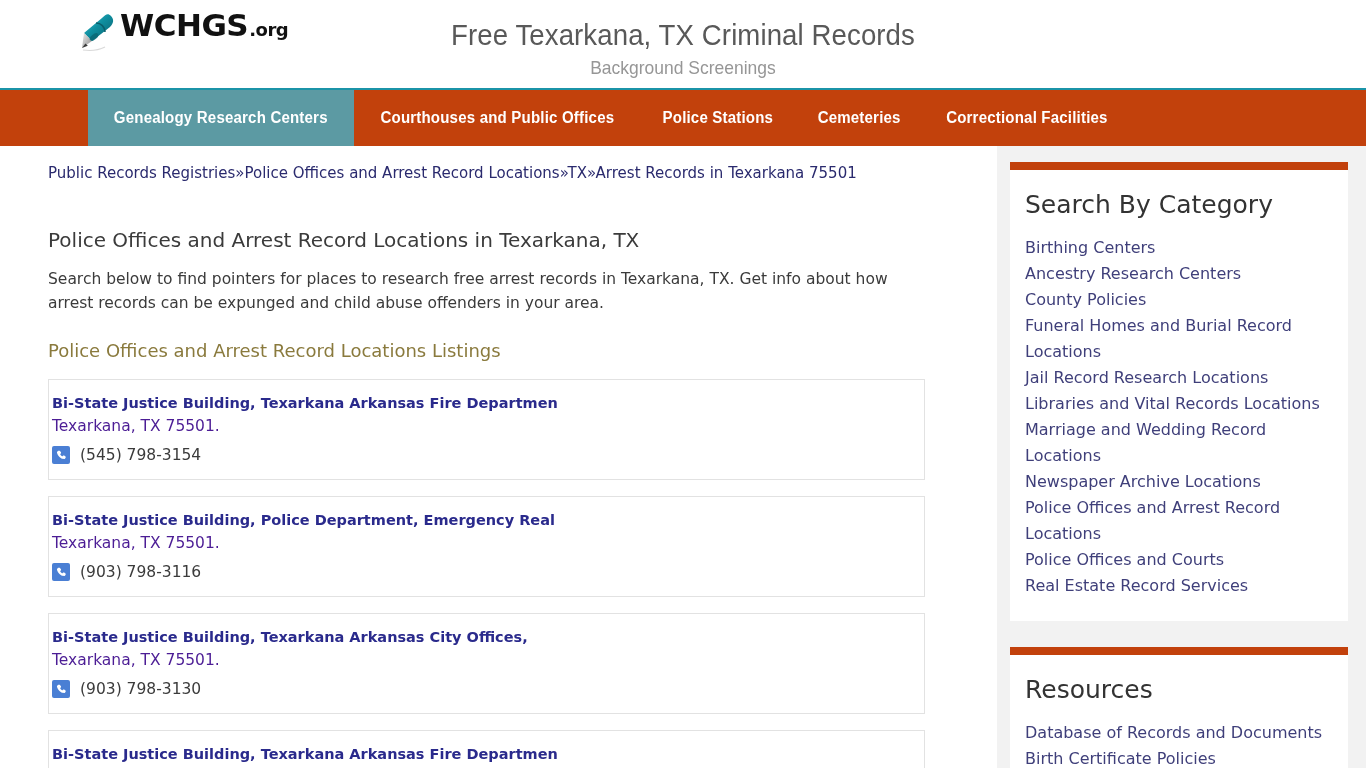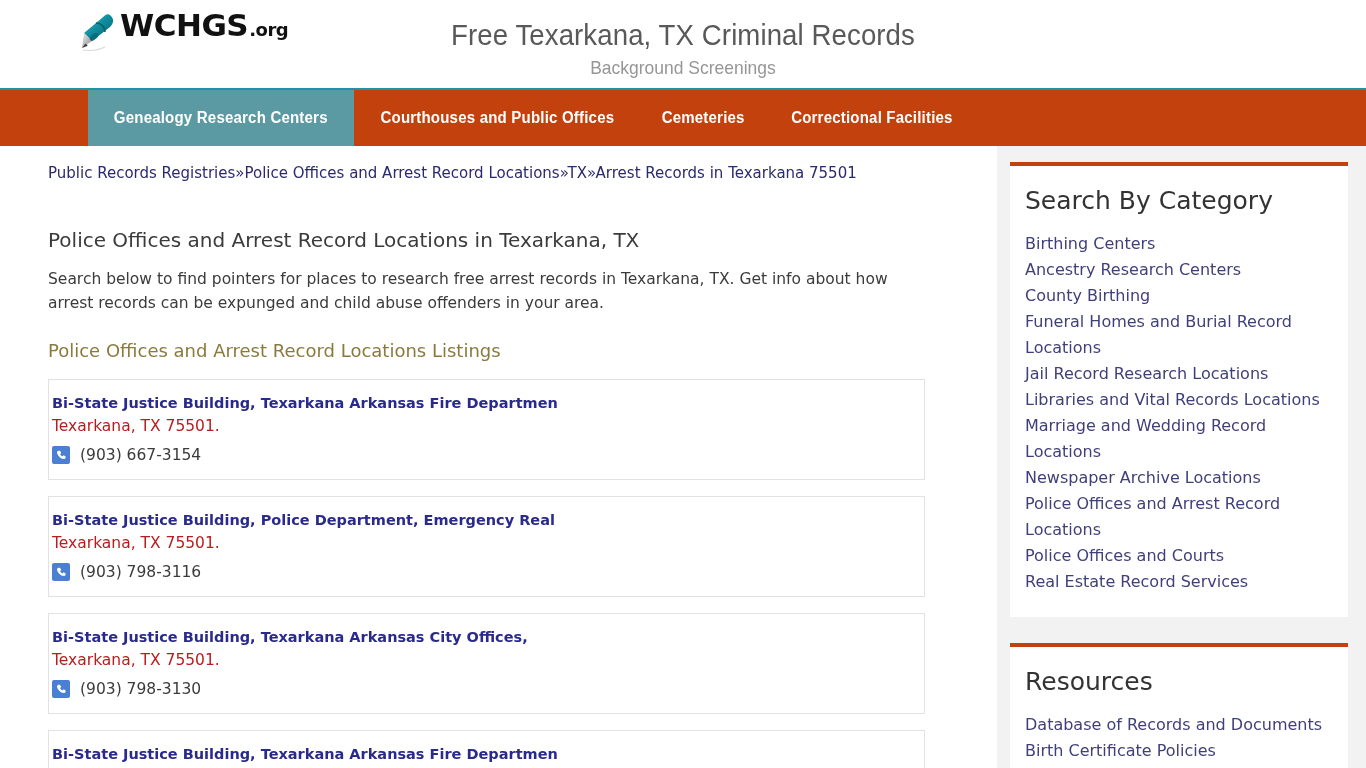--- a/index.html
+++ b/index.html
@@ -187,21 +187,21 @@
     font-size: 14.5px;
     font-weight: bold;
     color: #2a2a8c;
     text-decoration: none;
     display: block;
     line-height: 21px;
     cursor: pointer;
   }
   .listing-addr {
     font-size: 15.5px;
-    color: #b91c1c;
+    color: #4c1d95;
     line-height: 23px;
     margin-top: 1px;
   }
   .listing-phone-row {
     display: flex;
     align-items: center;
     margin-top: 7px;
   }
   .phone-icon {
     width: 18px;
@@ -217,21 +217,21 @@
   .phone-icon svg { display: block; }
   .listing-phone {
     font-size: 15.5px;
     color: #3b3b3b;
     line-height: 20px;
   }
 
   
   .widget {
     background: #ffffff;
-    border-top: 4px solid #c2410c;
+    border-top: 8px solid #c2410c;
     box-sizing: border-box;
     padding: 18px 22px 22px 15px;
     margin-bottom: 26px;
   }
   .widget-title {
     font-size: 25px;
     font-weight: normal;
     color: #333333;
     margin: 0 0 13px 0;
     line-height: 34px;
@@ -287,20 +287,23 @@
 </header>
 
 <nav class="main-nav" id="main-nav">
     <a class="nav-item active">
       <span>Genealogy Research Centers</span>
     </a>
     <a class="nav-item">
       <span>Courthouses and Public Offices</span>
     </a>
     <a class="nav-item">
+      <span>Police Stations</span>
+    </a>
+    <a class="nav-item">
       <span>Cemeteries</span>
     </a>
     <a class="nav-item">
       <span>Correctional Facilities</span>
     </a>
   </nav>
 
 <div class="page-wrap">
 
   <div class="content-col">
@@ -313,21 +316,21 @@
     <div class="listings" id="listings">
         <div class="listing-card">
           <a class="listing-name">Bi-State Justice Building, Texarkana Arkansas Fire Departmen</a>
           <div class="listing-addr">Texarkana, TX 75501.</div>
           <div class="listing-phone-row">
             <span class="phone-icon">
               <svg width="11" height="11" viewBox="0 0 16 16" aria-hidden="true">
                 <path fill="#ffffff" d="M4.3 1.2c.5-.3 1.1-.2 1.5.3l1.4 1.9c.3.4.3 1 0 1.4l-.9 1c-.2.2-.2.5-.1.7.5 1 1.6 2.1 2.6 2.6.2.1.5.1.7-.1l1-.9c.4-.3 1-.3 1.4 0l1.9 1.4c.5.4.6 1 .3 1.5l-.8 1.2c-.4.6-1.1.9-1.8.7C7.8 13.6 2.4 8.2 1.4 3.9c-.2-.7.1-1.4.7-1.8l1.2-.9z"></path>
               </svg>
             </span>
-            <span class="listing-phone">(903) 667-3154</span>
+            <span class="listing-phone">(545) 798-3154</span>
           </div>
         </div>
         <div class="listing-card">
           <a class="listing-name">Bi-State Justice Building, Police Department, Emergency Real</a>
           <div class="listing-addr">Texarkana, TX 75501.</div>
           <div class="listing-phone-row">
             <span class="phone-icon">
               <svg width="11" height="11" viewBox="0 0 16 16" aria-hidden="true">
                 <path fill="#ffffff" d="M4.3 1.2c.5-.3 1.1-.2 1.5.3l1.4 1.9c.3.4.3 1 0 1.4l-.9 1c-.2.2-.2.5-.1.7.5 1 1.6 2.1 2.6 2.6.2.1.5.1.7-.1l1-.9c.4-.3 1-.3 1.4 0l1.9 1.4c.5.4.6 1 .3 1.5l-.8 1.2c-.4.6-1.1.9-1.8.7C7.8 13.6 2.4 8.2 1.4 3.9c-.2-.7.1-1.4.7-1.8l1.2-.9z"></path>
               </svg>
@@ -358,21 +361,21 @@
       <div class="widget">
         <div class="widget-title">Search By Category</div>
         <ul class="widget-links">
           <li>
             <a>Birthing Centers</a>
           </li>
           <li>
             <a>Ancestry Research Centers</a>
           </li>
           <li>
-            <a>County Birthing</a>
+            <a>County Policies</a>
           </li>
           <li>
             <a>Funeral Homes and Burial Record Locations</a>
           </li>
           <li>
             <a>Jail Record Research Locations</a>
           </li>
           <li>
             <a>Libraries and Vital Records Locations</a>
           </li>

